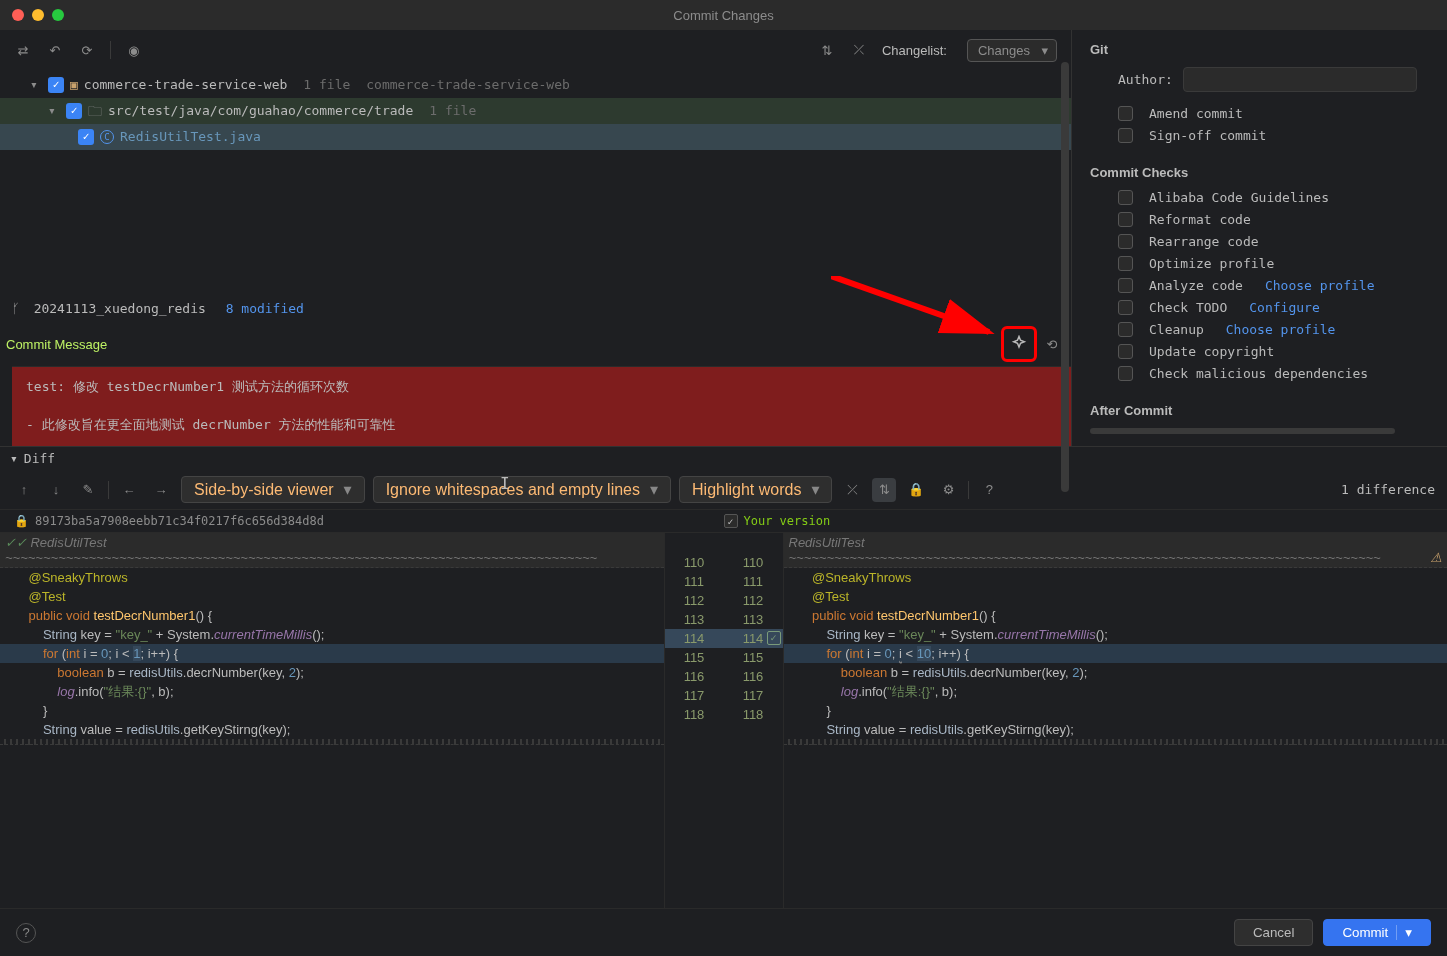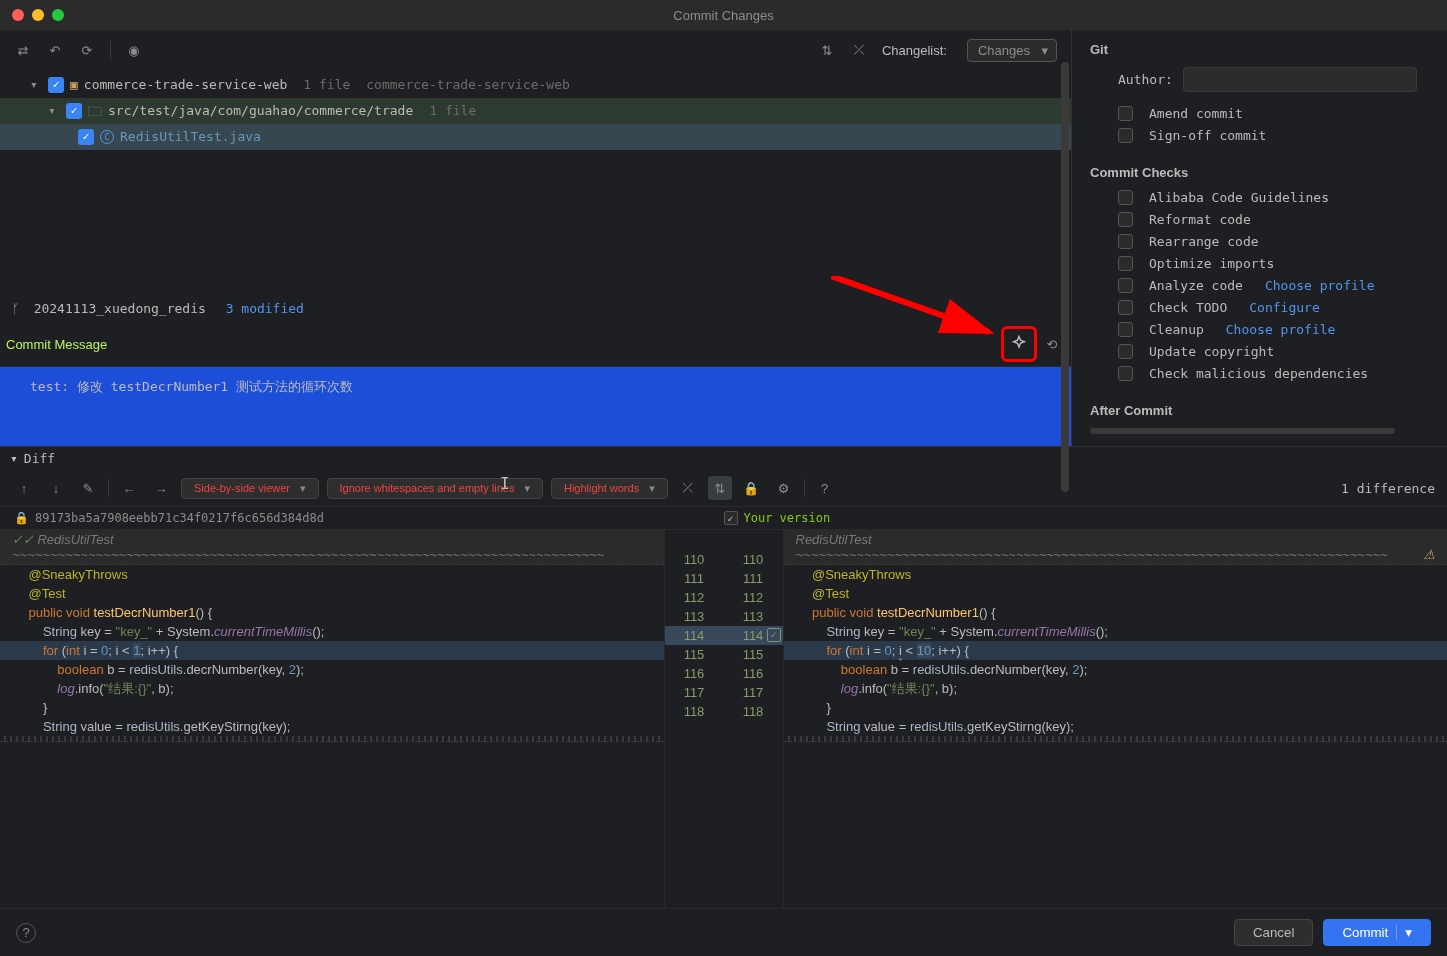--- a/index.html
+++ b/index.html
@@ -91,27 +91,28 @@
 }
 .arrow {
   position: absolute;
   left: -170px;
   top: -50px;
   width: 180px;
   height: 70px;
   pointer-events: none;
 }
 .commit-msg-area {
-  background: #1d4ed8;
+  background: #7f1d1d;
   border-top: 1px solid #2a2a2a;
-  padding: 10px 30px;
+  padding: 10px 14px;
   font-family: "Menlo","Consolas",monospace;
   color: #bbbbbb;
   min-height: 80px;
   line-height: 20px;
+  margin-left: 12px;
 }
 .right-pane {
   width: 375px;
   padding: 12px 18px;
   background: #1e1f22;
   font-size: 13px;
 }
 .section-title { color: #bbbbbb; font-weight: 600; margin-bottom: 10px; }
 .form-row { display: flex; align-items: center; gap: 10px; margin: 8px 12px 14px 28px; }
 .form-row label { color: #bbbbbb; font-family: "Menlo","Consolas",monospace; }
@@ -121,32 +122,32 @@
 .check-label { color: #bbbbbb; font-family: "Menlo","Consolas",monospace; }
 .check-link { color: #5394ec; font-family: "Menlo","Consolas",monospace; margin-left: 6px; }
 .diff-section { flex: 1; display: flex; flex-direction: column; border-top: 1px solid #323232; }
 .diff-header { display: flex; align-items: center; padding: 4px 10px; font-family: "Menlo","Consolas",monospace; color: #bbb; gap: 6px; }
 .diff-toolbar {
   display: flex; align-items: center; gap: 8px; padding: 6px 12px;
   border-bottom: 1px solid #2a2a2a;
 }
 .diff-btn {
   background: #2e2e2e; border: 1px solid #444; border-radius: 4px;
-  padding: 3px 12px; color: #ef4444; font-size: 11px;
+  padding: 3px 12px; color: #fdba74; font-size: 16px;
   display: flex; align-items: center; gap: 6px;
 }
 .diff-btn::after { content: "▾"; color: #888; margin-left: 4px; }
 .diff-icon-btn { width: 24px; height: 24px; display: flex; align-items: center; justify-content: center; color: #8c8c8c; cursor: pointer; border-radius: 4px; }
 .diff-icon-btn.active { background: #3a3d41; }
 .diff-diff-count { margin-left: auto; color: #bbb; font-family: "Menlo","Consolas",monospace; }
 .diff-file-bar { display: flex; padding: 4px 14px; font-family: "Menlo","Consolas",monospace; font-size: 12px; color: #8c8c8c; border-bottom: 1px solid #2a2a2a; }
 .diff-file-left { flex: 1; display: flex; align-items: center; gap: 6px; }
 .diff-file-right { flex: 1; display: flex; align-items: center; gap: 6px; }
 .yv-chk { width: 14px; height: 14px; border: 1px solid #555; border-radius: 2px; background: #2b2b2b; display: inline-flex; align-items: center; justify-content: center; color: #bbb; font-size: 10px; }
-.pane-title { background: #2b2b2b; color: #777; padding: 2px 12px; font-style: italic; border-bottom: 1px dashed #3a3a3a; }
+.pane-title { background: #2b2b2b; color: #777; padding: 2px 5px; font-style: italic; border-bottom: 1px dashed #3a3a3a; }
 .kw { color: #cc7832; }
 .str { color: #6a8759; }
 .num { color: #6897bb; }
 .ann { color: #bbb529; }
 .id { color: #a9b7c6; }
 .fn { color: #ffc66d; }
 .it { font-style: italic; color: #9876aa; text-align: center; }
 .type { color: #a9b7c6; }
 .mid-gutter { width: 120px; display: flex; background: #1e1f22; border-left: 1px solid #2a2a2a; border-right: 1px solid #2a2a2a; }
 .mid-gutter .col { flex: 1; }
@@ -219,21 +220,21 @@
             <span class="file-icon-c">C</span>
             <span class="mod-link">RedisUtilTest.java</span>
           </div>
         </div>
 
         <div style="flex:1"></div>
 
         <div class="branch-bar">
           <span class="branch-icon">ᚶ</span>
           <span class="branch-name">20241113_xuedong_redis</span>
-          <span class="branch-mod">3 modified</span>
+          <span class="branch-mod">8 modified</span>
         </div>
 
         <div class="commit-msg-header">
           <span class="commit-msg-label">Commit Message</span>
           <div class="commit-msg-icons">
             <svg class="arrow" viewBox="0 0 180 70">
               <defs>
                   <marker id="ah" markerWidth="10" markerHeight="10" refX="8" refY="3" orient="auto">
                 <path d="M0,0 L0,6 L9,3 z" fill="#ff0000"></path>
                   </marker>
@@ -245,20 +246,21 @@
                   <path d="M12 2l2 5 5 2-5 2-2 5-2-5-5-2 5-2z"></path>
                 </svg>
             </div>
             <div class="tb-icon">⟲</div>
           </div>
         </div>
 
         <div class="commit-msg-area">
           <div>test: 修改 testDecrNumber1 测试方法的循环次数</div>
           <div style="height:18px"></div>
+          <div>- 此修改旨在更全面地测试 decrNumber 方法的性能和可靠性</div>
           <span class="cursor-i" style="left:500px; top:444px">𝙸</span>
         </div>
         <div class="scroll-thumb"></div>
       </div>
 
       <div class="right-pane">
         <div class="section-title">Git</div>
         <div class="form-row">
           <label>Author:</label>
           <input style="">
@@ -280,21 +282,21 @@
         <div class="check-row">
             <div class="check-box"></div>
             <span class="check-label">Reformat code</span>
           </div>
         <div class="check-row">
             <div class="check-box"></div>
             <span class="check-label">Rearrange code</span>
           </div>
         <div class="check-row">
             <div class="check-box"></div>
-            <span class="check-label">Optimize imports</span>
+            <span class="check-label">Optimize profile</span>
           </div>
         <div class="check-row">
             <div class="check-box"></div>
             <span class="check-label">Analyze code</span>
             <span class="check-link">Choose profile</span>
           </div>
         <div class="check-row">
             <div class="check-box"></div>
             <span class="check-label">Check TODO</span>
             <span class="check-link">Configure</span>

